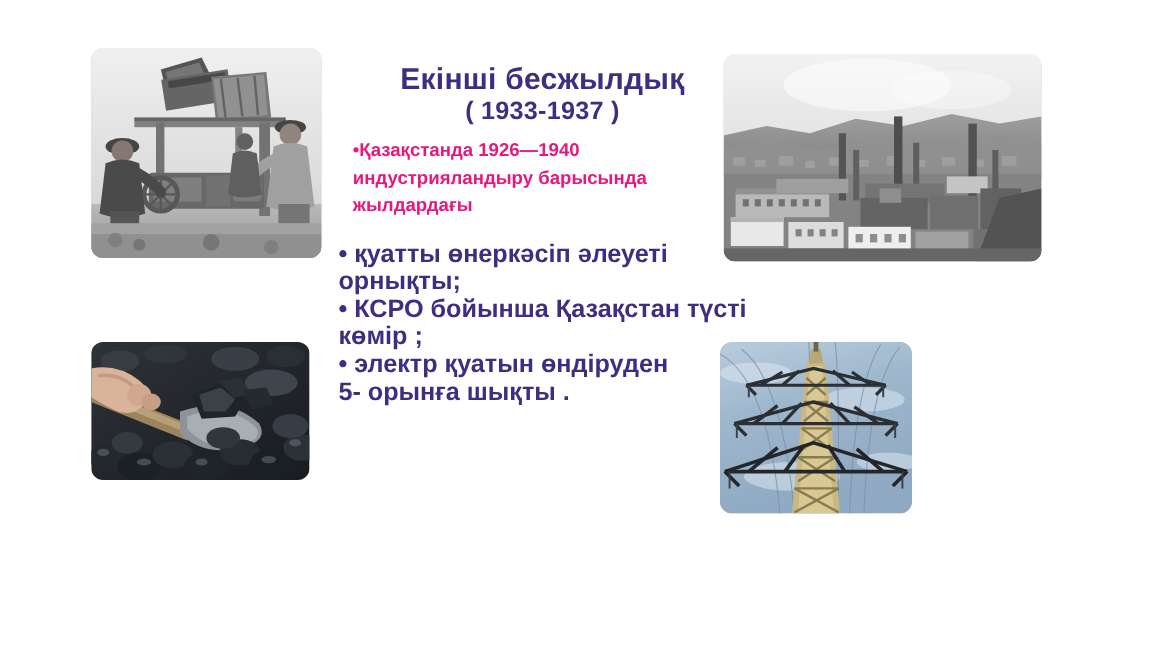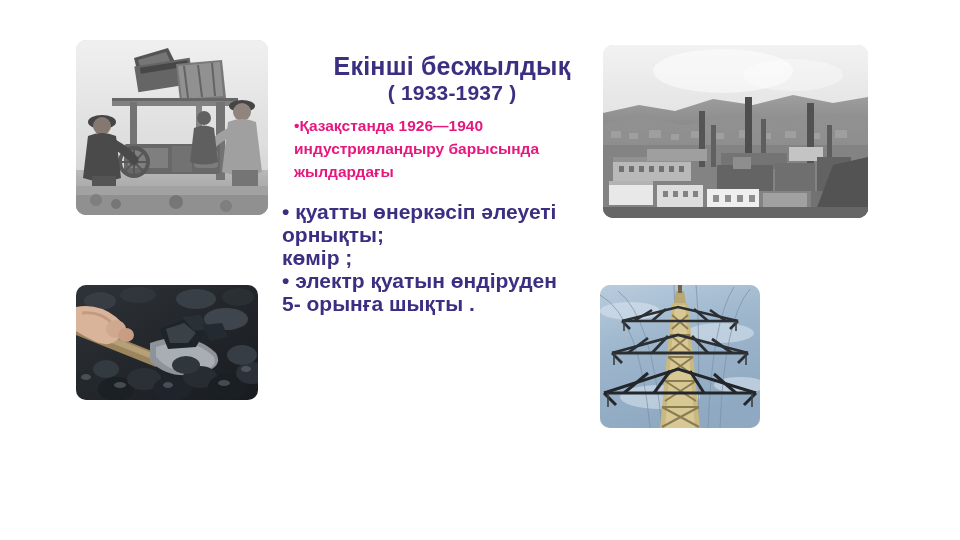--- a/index.html
+++ b/index.html
@@ -382,18 +382,19 @@
 
   <div class="pink-block">
     <div class="ln">•Қазақстанда 1926—1940</div>
     <div class="ln">индустрияландыру барысында</div>
     <div class="ln">жылдардағы</div>
   </div>
 
   <div class="body-block">
     <div class="ln">• қуатты өнеркәсіп әлеуеті</div>
     <div class="ln">орнықты;</div>
+    <div class="ln">• КСРО бойынша Қазақстан түсті</div>
     <div class="ln">көмір ;</div>
     <div class="ln">• электр қуатын өндіруден</div>
     <div class="ln">5- орынға шықты .</div>
   </div>
 
 </div>
 
 </body></html>

